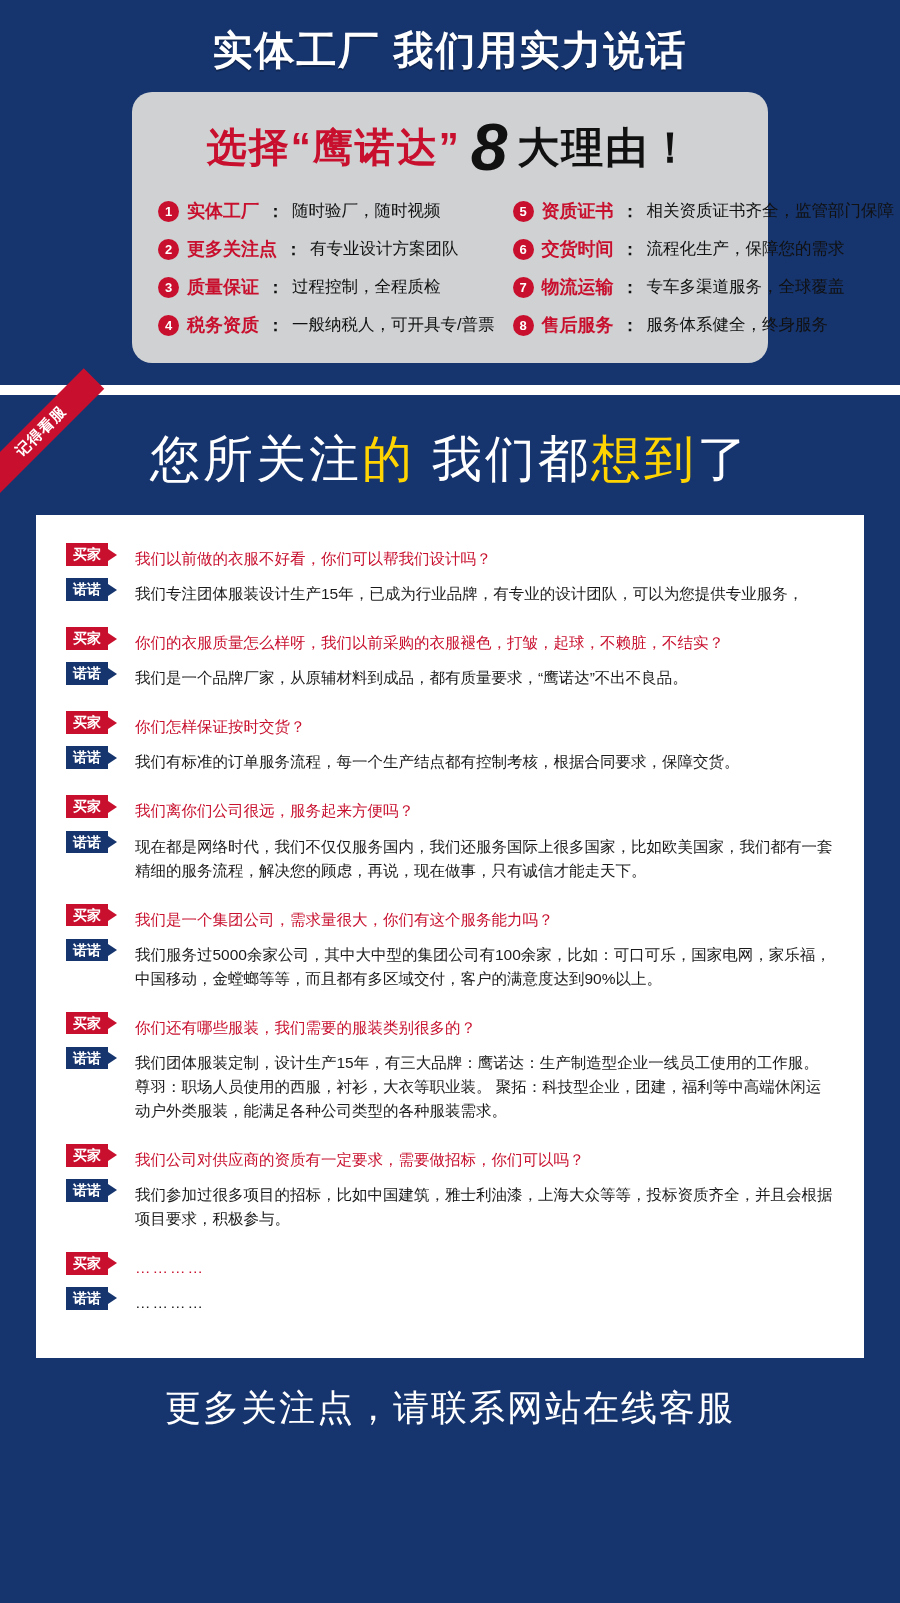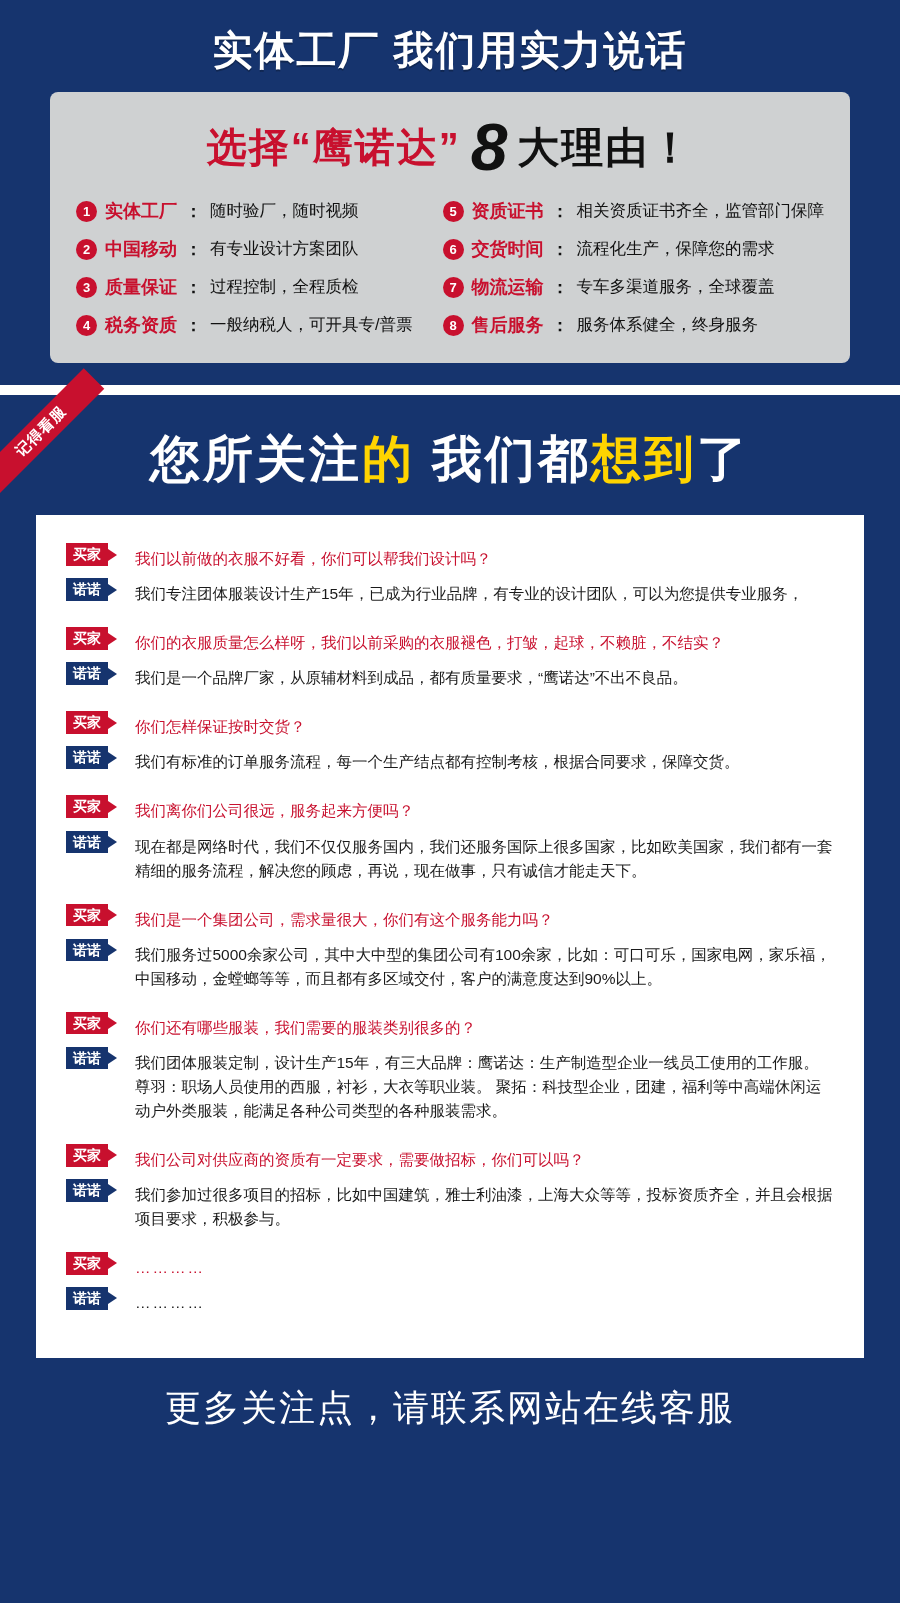--- a/index.html
+++ b/index.html
@@ -29,24 +29,24 @@
     text-align: center;
     color: #ffffff;
     font-size: 40px;
     font-weight: bold;
     letter-spacing: 2px;
     line-height: 1.3;
     padding: 8px 0 16px 0;
     text-shadow: 0 2px 0 rgba(0,0,0,0.25);
   }
   .grey-card {
-    width: 800px;
+    width: 636px;
     margin: 0 auto;
     background: #cfd1d2;
-    border-radius: 8px;
+    border-radius: 20px;
     padding: 22px 26px 26px 26px;
     box-sizing: border-box;
   }
   .reason-head {
     display: flex;
     align-items: center;
     justify-content: center;
     gap: 6px;
     padding: 4px 0 22px 0;
     flex-wrap: nowrap;
@@ -134,21 +134,21 @@
     font-weight: bold;
     padding: 5px 0;
     transform: rotate(-45deg);
     letter-spacing: 1px;
     z-index: 5;
   }
   .sec2-title {
     text-align: center;
     padding: 34px 0 26px 0;
     font-size: 50px;
-    font-weight: bold;
+    font-weight: normal;
     letter-spacing: 3px;
     line-height: 1.2;
     white-space: nowrap;
   }
   .t-white { color: #ffffff; }
   .t-yellow { color: #ffd400; }
 
   .qa-card {
     width: 828px;
     margin: 0 auto;
@@ -236,21 +236,21 @@
 
         <div class="reason">
           <span class="r-badge">5</span>
           <span class="r-key">资质证书</span>
           <span class="r-colon">：</span>
           <span class="r-val">相关资质证书齐全，监管部门保障</span>
         </div>
 
         <div class="reason">
           <span class="r-badge">2</span>
-          <span class="r-key">中国移动</span>
+          <span class="r-key">更多关注点</span>
           <span class="r-colon">：</span>
           <span class="r-val">有专业设计方案团队</span>
         </div>
 
         <div class="reason">
           <span class="r-badge">6</span>
           <span class="r-key">交货时间</span>
           <span class="r-colon">：</span>
           <span class="r-val">流程化生产，保障您的需求</span>
         </div>

